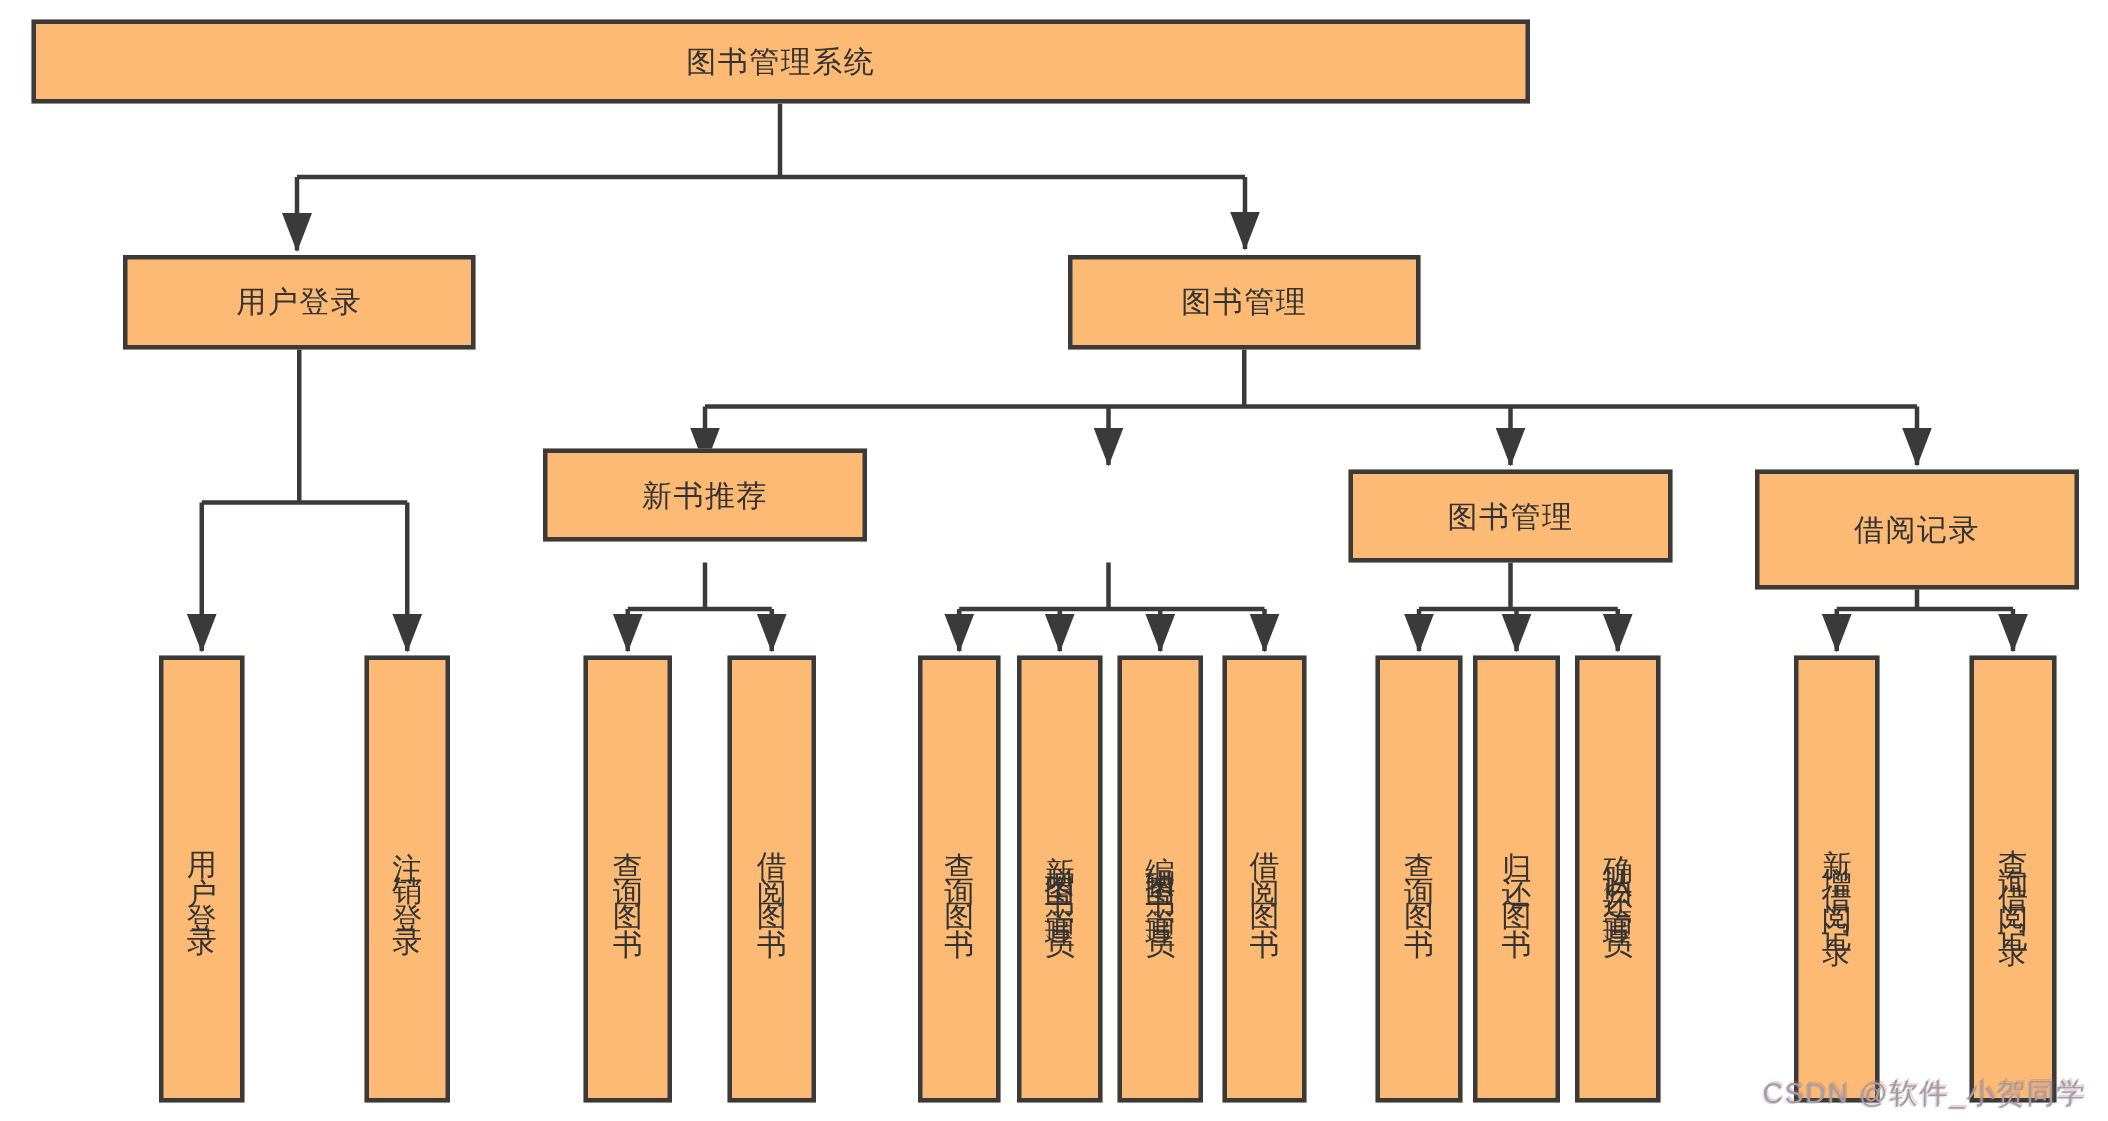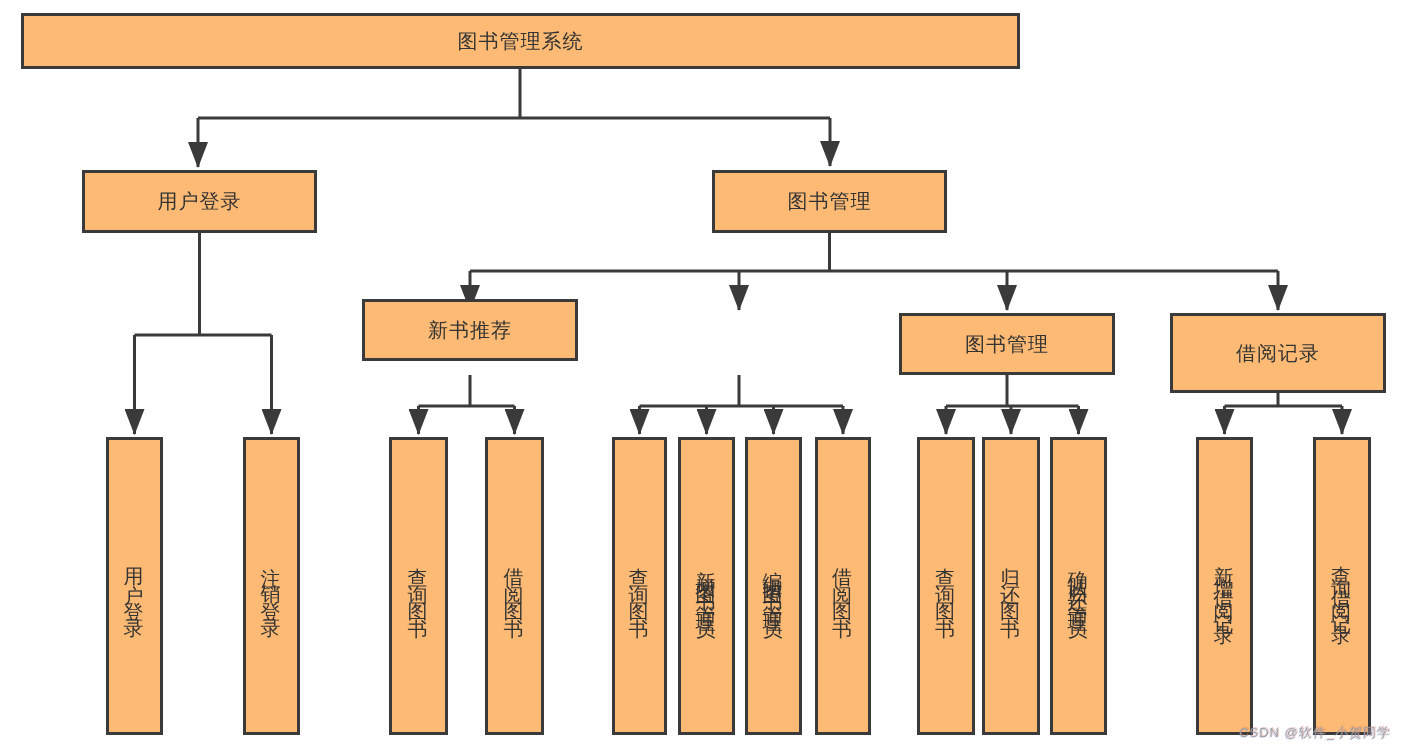--- a/index.html
+++ b/index.html
@@ -38,21 +38,21 @@
     color:#333333;
     font-size:20px;
   }
   .len4{letter-spacing:17px;}
   .len6{letter-spacing:12px;}
   .len9{letter-spacing:7px;}
   #watermark{
     position:absolute;
     right:14px;
     bottom:5px;
-    font-size:13px;
+    font-size:19px;
     color:#a0a0a0;
     letter-spacing:1px;
     text-shadow:1px -1px 0 rgba(214,92,92,0.30), -1px 1px 0 rgba(120,150,230,0.30);
   }
 </style>
 </head>
 <body>
 
 <div id="stage">
 

